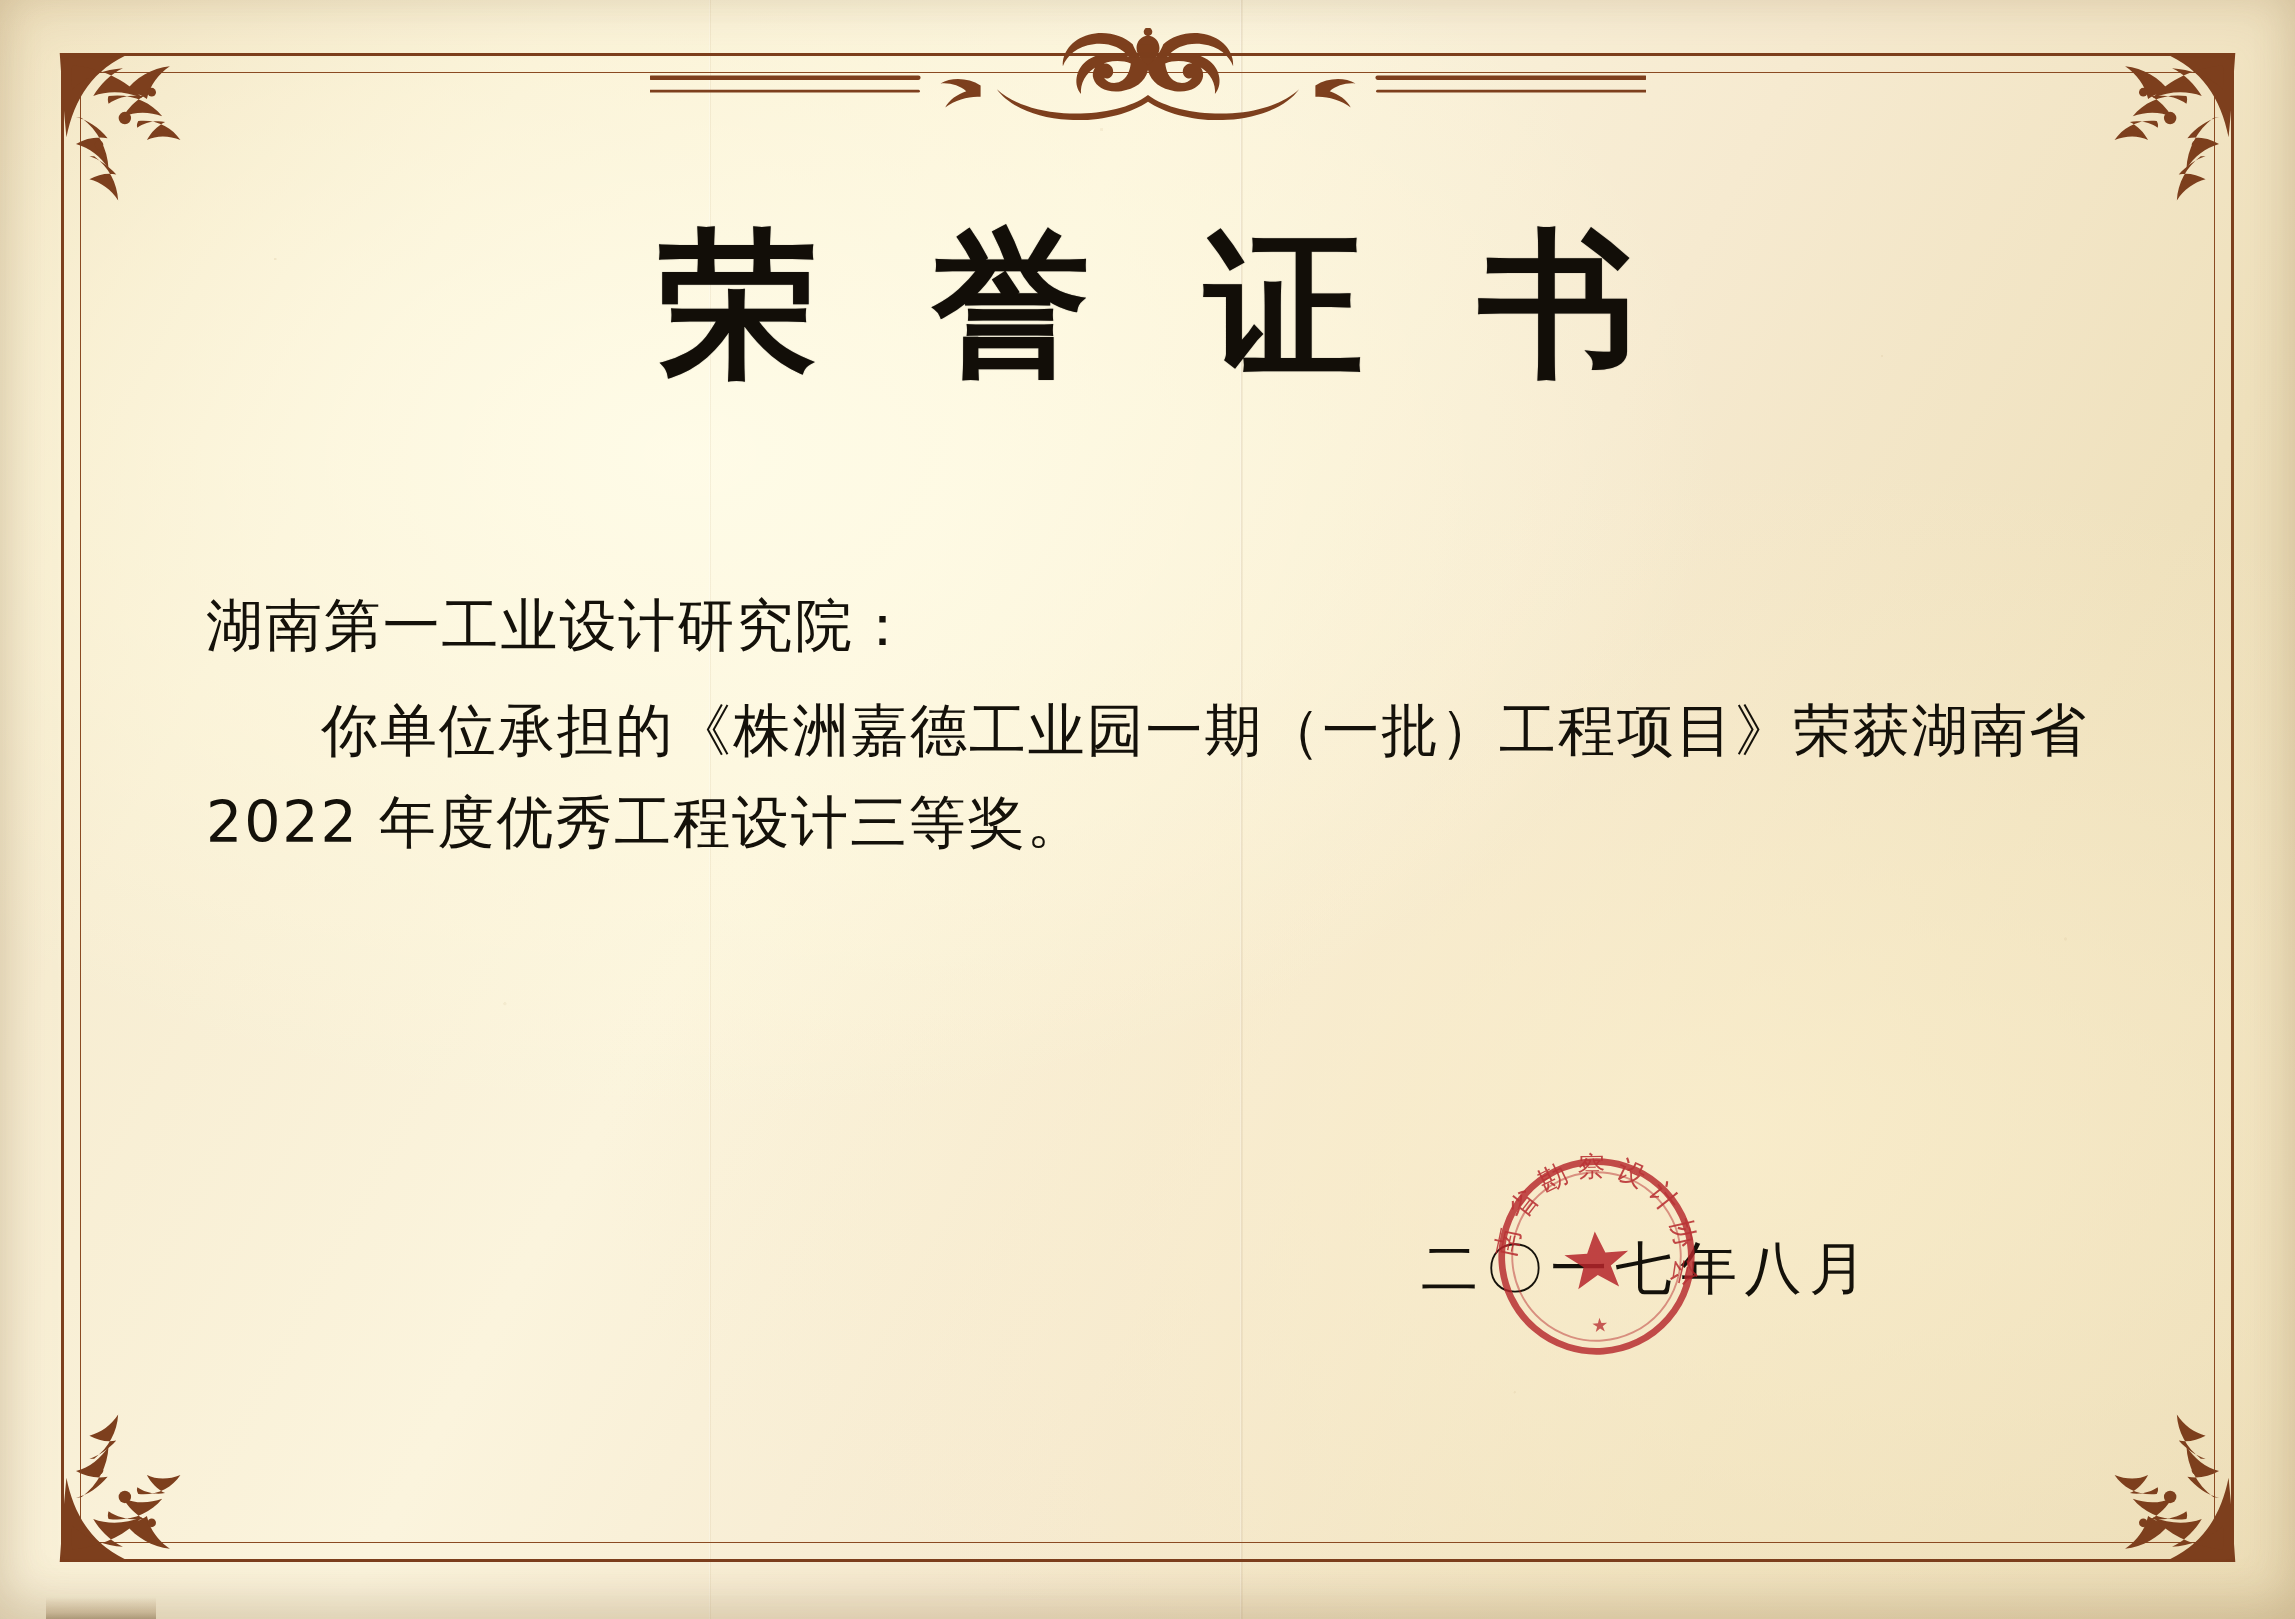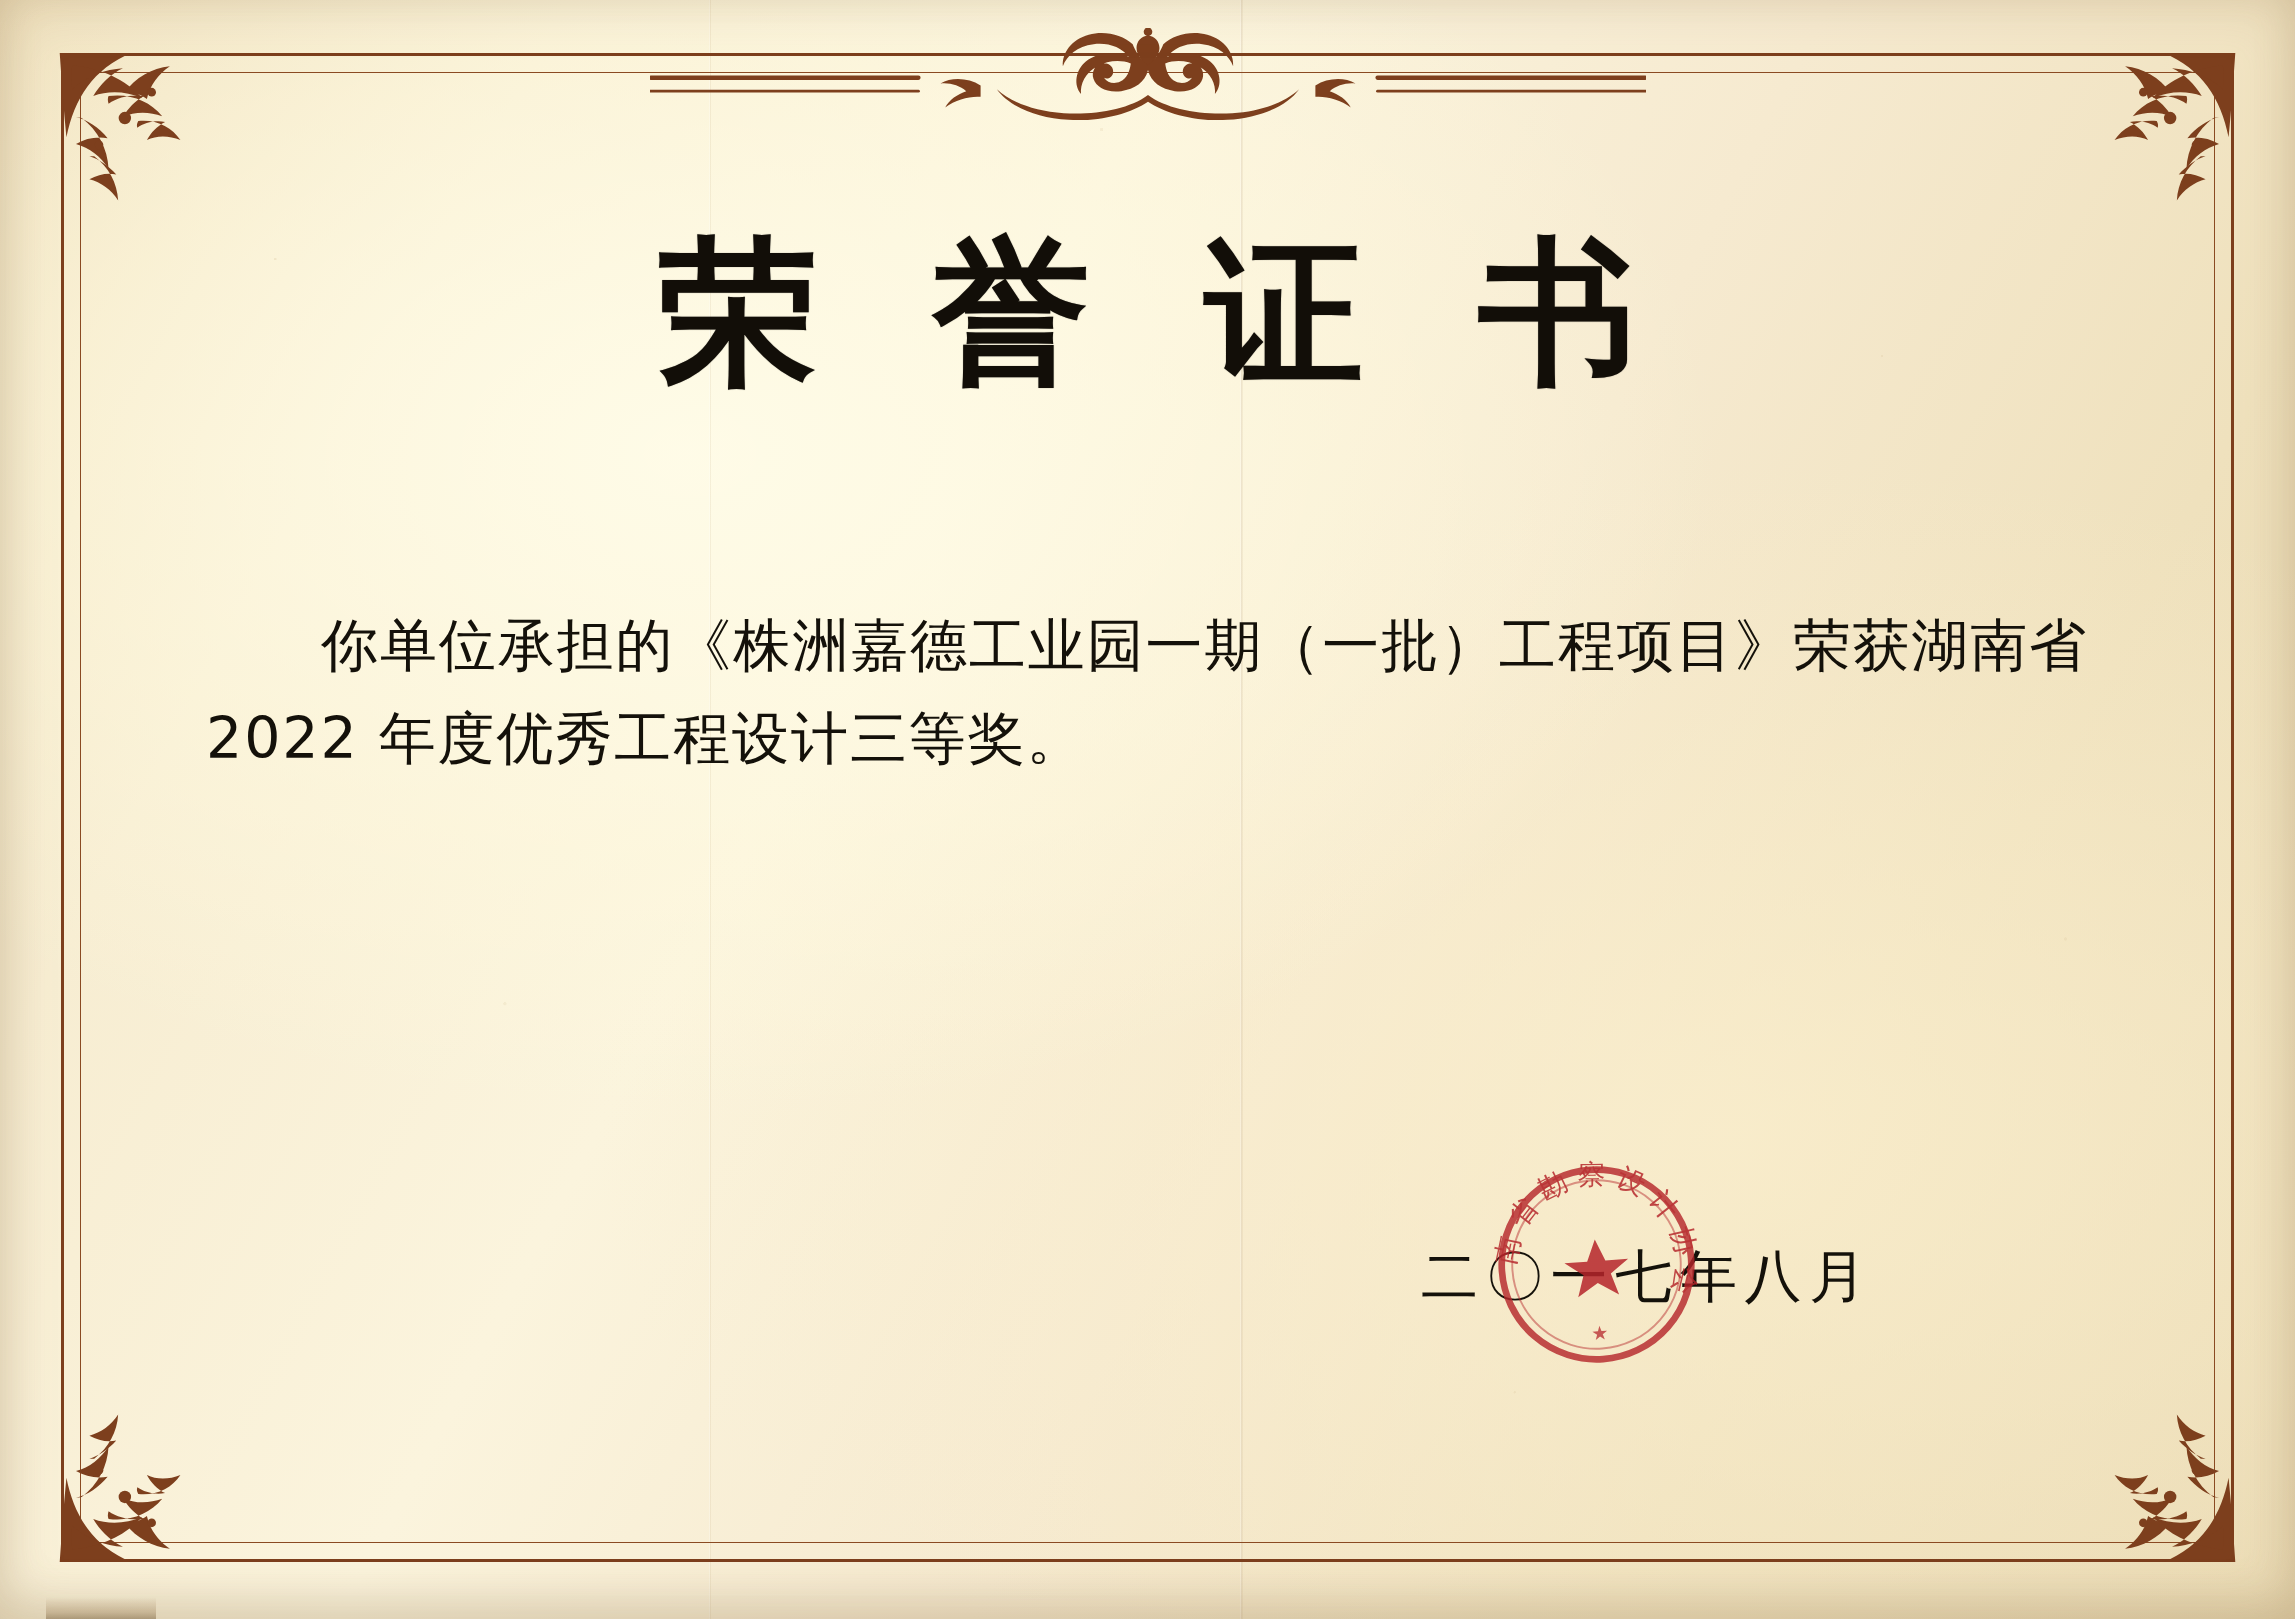--- a/index.html
+++ b/index.html
@@ -66,21 +66,21 @@
   .c-tr{right:53px;top:46px;transform:scaleX(-1);}
   .c-bl{left:53px;bottom:50px;transform:scaleY(-1);}
   .c-br{right:53px;bottom:50px;transform:scale(-1,-1);}
   
   .top-orn{
     position:absolute;left:50%;top:28px;transform:translateX(-50%);
     width:996px;height:110px;pointer-events:none;
   }
   .top-orn svg{width:100%;height:100%;display:block;}
   
-  .content{position:absolute;inset:0;margin-top:8px;}
+  .content{position:absolute;inset:0;}
   .title{
     position:absolute;left:0;right:0;top:225px;
     text-align:center;
     font-family:"DejaVu Serif", serif;
     font-weight:bold;
     font-size:158px;
     letter-spacing:30px;
     color:#120e08;
     text-indent:30px;
     line-height:1;
@@ -224,20 +224,21 @@
         <circle cx="206" cy="96" r="9"></circle>
         <circle cx="96" cy="206" r="9"></circle>
       </g>
     </svg>
   </div>
 
   <div class="content">
     <div class="title">荣 誉 证 书</div>
 
     <div class="body-block">
+      <span class="salutation">湖南第一工业设计研究院：</span>
       <span class="para">你单位承担的《株洲嘉德工业园一期（一批）工程项目》荣获湖南省 2022 年度优秀工程设计三等奖。</span>
     </div>
 
     <div class="sign-block">
       <div class="sign-date">二〇一七年八月</div>
     </div>
 
     <div class="seal">
       <svg viewBox="0 0 470 470" xmlns="http://www.w3.org/2000/svg">
         <defs>

